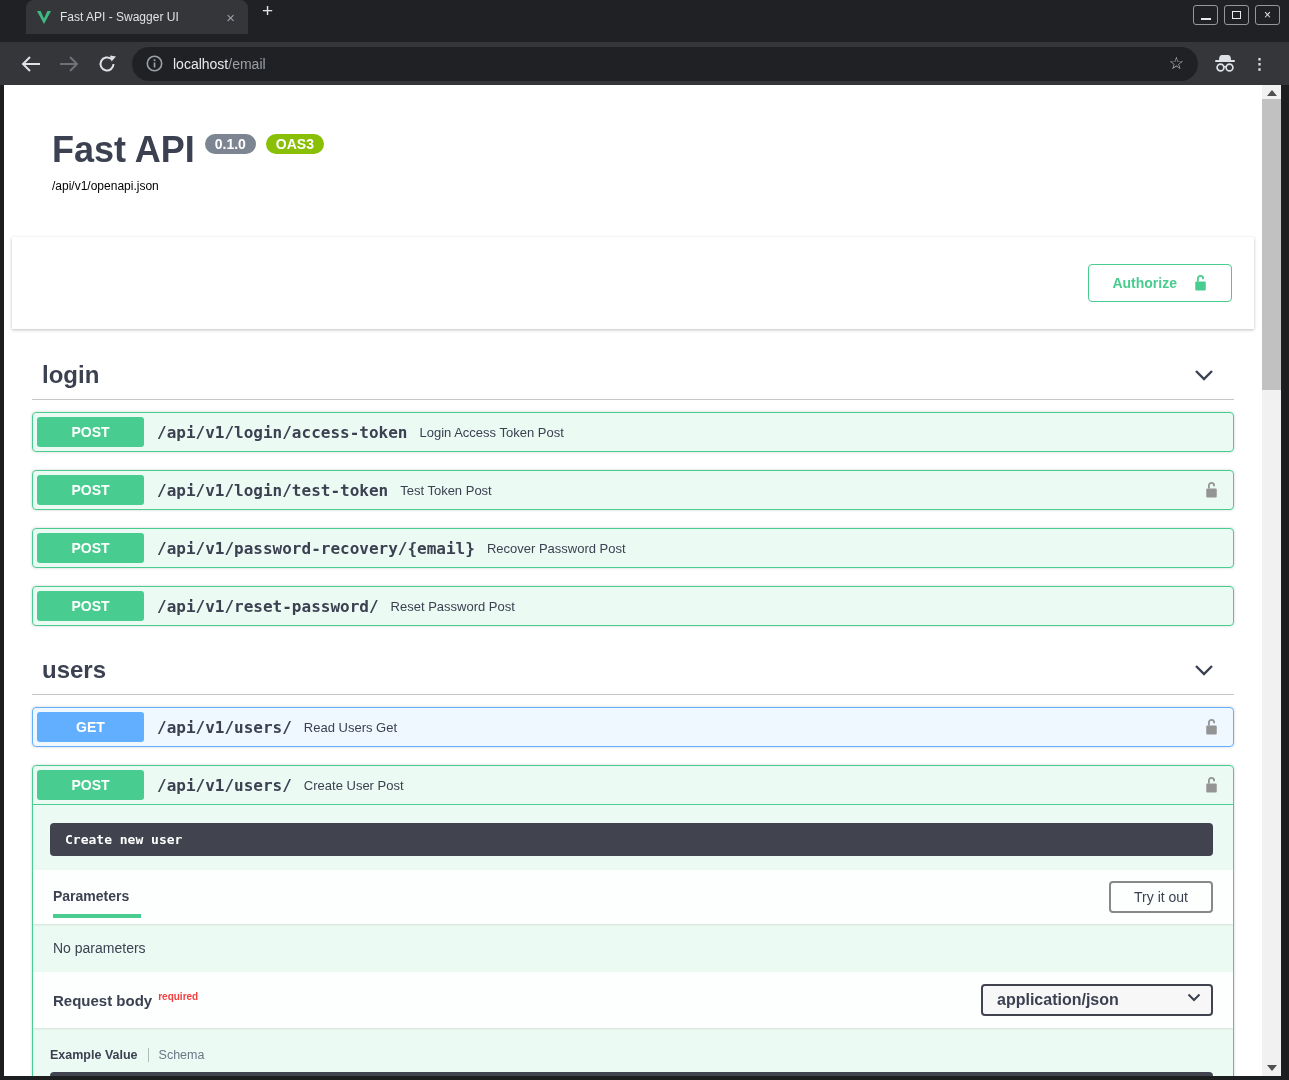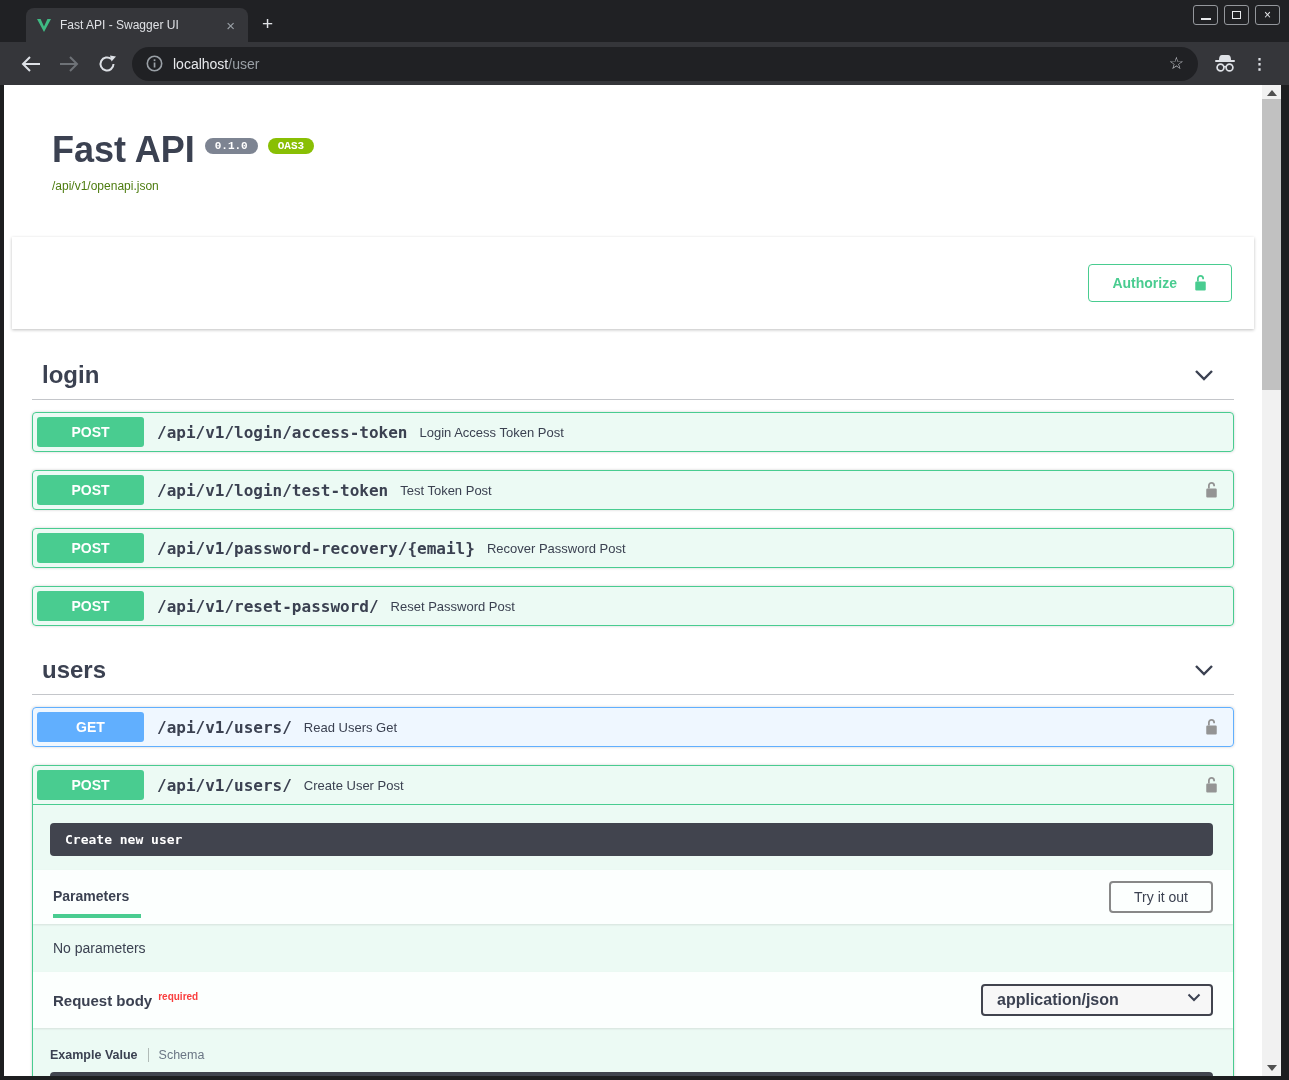--- a/index.html
+++ b/index.html
@@ -1,21 +1,21 @@
 <!DOCTYPE html>
 <html><head>
 <meta charset="utf-8">
 <style>
   * { box-sizing: border-box; margin: 0; padding: 0; }
   html,body { width:1289px; height:1080px; }
   body { font-family: "Liberation Sans", sans-serif; background:#1d1e20; }
   .window { position:relative; width:1289px; height:1080px; background:#1d1e20; overflow:hidden; }
 
   
-  .titlebar { position:absolute; top:0; left:0; right:0; height:42px; background:#202124; display:flex; align-items:flex-end; }
+  .titlebar { position:absolute; top:0; left:0; right:0; height:42px; background:#202124; display:flex; align-items:flex-start; }
   .tab { margin-left:26px; width:222px; height:34px; background:#35363a; border-radius:8px 8px 0 0; display:flex; align-items:center; padding:0 10px; }
   .tab-title { color:#dfe1e5; font-size:12px; margin-left:8px; flex:1; white-space:nowrap; overflow:hidden; }
   .tab-close { color:#9aa0a6; font-size:15px; cursor:default; padding:0 3px; }
   .new-tab { color:#dfe1e5; font-size:19px; margin-left:14px; margin-bottom:7px; }
   .win-controls { position:absolute; top:5px; right:9px; display:flex; gap:6px; }
   .win-btn { width:25px; height:20px; border:1px solid #94979c; border-radius:3px; display:flex; align-items:center; justify-content:center; color:#e8eaed; font-size:12px; line-height:1; }
   .min-bar { width:10px; height:2px; background:#e8eaed; margin-top:8px; }
   .max-box { width:9px; height:8px; border:1px solid #e8eaed; }
 
   .toolbar { position:absolute; top:42px; left:0; right:0; height:43px; background:#35363a; display:flex; align-items:center; padding:0 12px; }
@@ -26,24 +26,24 @@
   .url .path { color:#9aa0a6; }
   .star { margin-left:auto; color:#c7cacf; font-size:17px; }
   .menu-dots { color:#dee1e6; font-size:15px; font-weight:bold; margin:0 10px 0 8px; letter-spacing:0; }
 
   
   .viewport { position:absolute; top:85px; left:4px; right:8px; bottom:4px; background:#fff; overflow:hidden; }
   .page { position:absolute; top:0; left:0; right:19px; bottom:0; overflow:hidden; padding:0 8px; color:#3b4151; }
   .pad { padding:0 20px; }
 
   h1.api-title { font-size:36px; font-weight:bold; color:#3b4151; margin:44px 0 0 20px; }
-  .badge { display:inline-block; font-size:11px; font-weight:bold; color:#fff; border-radius:57px; padding:2px 10px; vertical-align:super; margin-left:10px;font-family:Liberation Mono, monospace; }
+  .badge { display:inline-block; font-size:14px; font-weight:bold; color:#fff; border-radius:57px; padding:2px 10px; vertical-align:super; margin-left:10px; }
   .badge.version { background:#7d8492; }
   .badge.oas { background:#89bf04; }
-  .spec-link { display:block; margin:8px 0 13px 20px; font-size:12px; color:#4d7c0f; text-decoration:none; }
+  .spec-link { display:block; margin:8px 0 13px 20px; font-size:12px; color:#000000; text-decoration:none; }
 
   .scheme-container { margin-top:44px; background:#fff; box-shadow:0 1px 3px 0 rgba(0,0,0,.25); height:92px; display:flex; align-items:center; justify-content:flex-end; padding-right:22px; }
   .btn-authorize { display:flex; align-items:center; gap:16px; border:1px solid #49cc90; color:#49cc90; background:#fff; font-weight:bold; font-size:14px; padding:9px 23px; border-radius:4px; font-family:"Liberation Sans",sans-serif; }
 
   .opblock-tag { margin-top:22px; display:flex; align-items:center; justify-content:space-between; padding:10px 20px 10px 10px; border-bottom:1px solid rgba(59,65,81,.3); }
   .opblock-tag .tag-name { font-size:24px; font-weight:bold; color:#3b4151; }
 
   .opblock { display:flex; align-items:center; border-radius:4px; margin:12px 0 18px 0; padding:4px; box-shadow:0 0 3px rgba(0,0,0,.19); min-height:38px; }
   .opblock.post-block { border:1px solid #49cc90; background:rgba(73,204,144,.1); }
   .opblock.get-block  { border:1px solid #61affe; background:rgba(97,175,254,.1); }
@@ -125,21 +125,21 @@
           <path d="M15.5 9 a6.5 6.5 0 1 1 -2.2 -4.9" stroke="#dee1e6" stroke-width="2" fill="none"></path>
           <polygon points="12,0.5 18,1.5 13.5,6.5" fill="#dee1e6"></polygon>
         </svg>
     </span>
     <div class="omnibox">
       <svg width="17" height="17" viewBox="0 0 17 17">
           <circle cx="8.5" cy="8.5" r="7.2" stroke="#9aa0a6" stroke-width="1.6" fill="none"></circle>
           <rect x="7.7" y="7.5" width="1.7" height="5" fill="#9aa0a6"></rect>
           <rect x="7.7" y="4.3" width="1.7" height="1.8" fill="#9aa0a6"></rect>
         </svg>
-      <span class="url"><span class="host">localhost</span><span class="path">/user</span></span>
+      <span class="url"><span class="host">localhost</span><span class="path">/email</span></span>
       <span class="star">☆</span>
     </div>
     <span class="nav-icon">
       <svg width="24" height="19" viewBox="0 0 24 19">
           <path d="M6 6 Q6 1 9 1 L15 1 Q18 1 18 6" fill="#dee1e6"></path>
           <rect x="2" y="6" width="20" height="2" rx="1" fill="#dee1e6"></rect>
           <circle cx="7.5" cy="13.5" r="3.4" stroke="#dee1e6" stroke-width="1.7" fill="none"></circle>
           <circle cx="16.5" cy="13.5" r="3.4" stroke="#dee1e6" stroke-width="1.7" fill="none"></circle>
           <path d="M10.8 13 q1.2 -1 2.4 0" stroke="#dee1e6" stroke-width="1.5" fill="none"></path>
         </svg>

